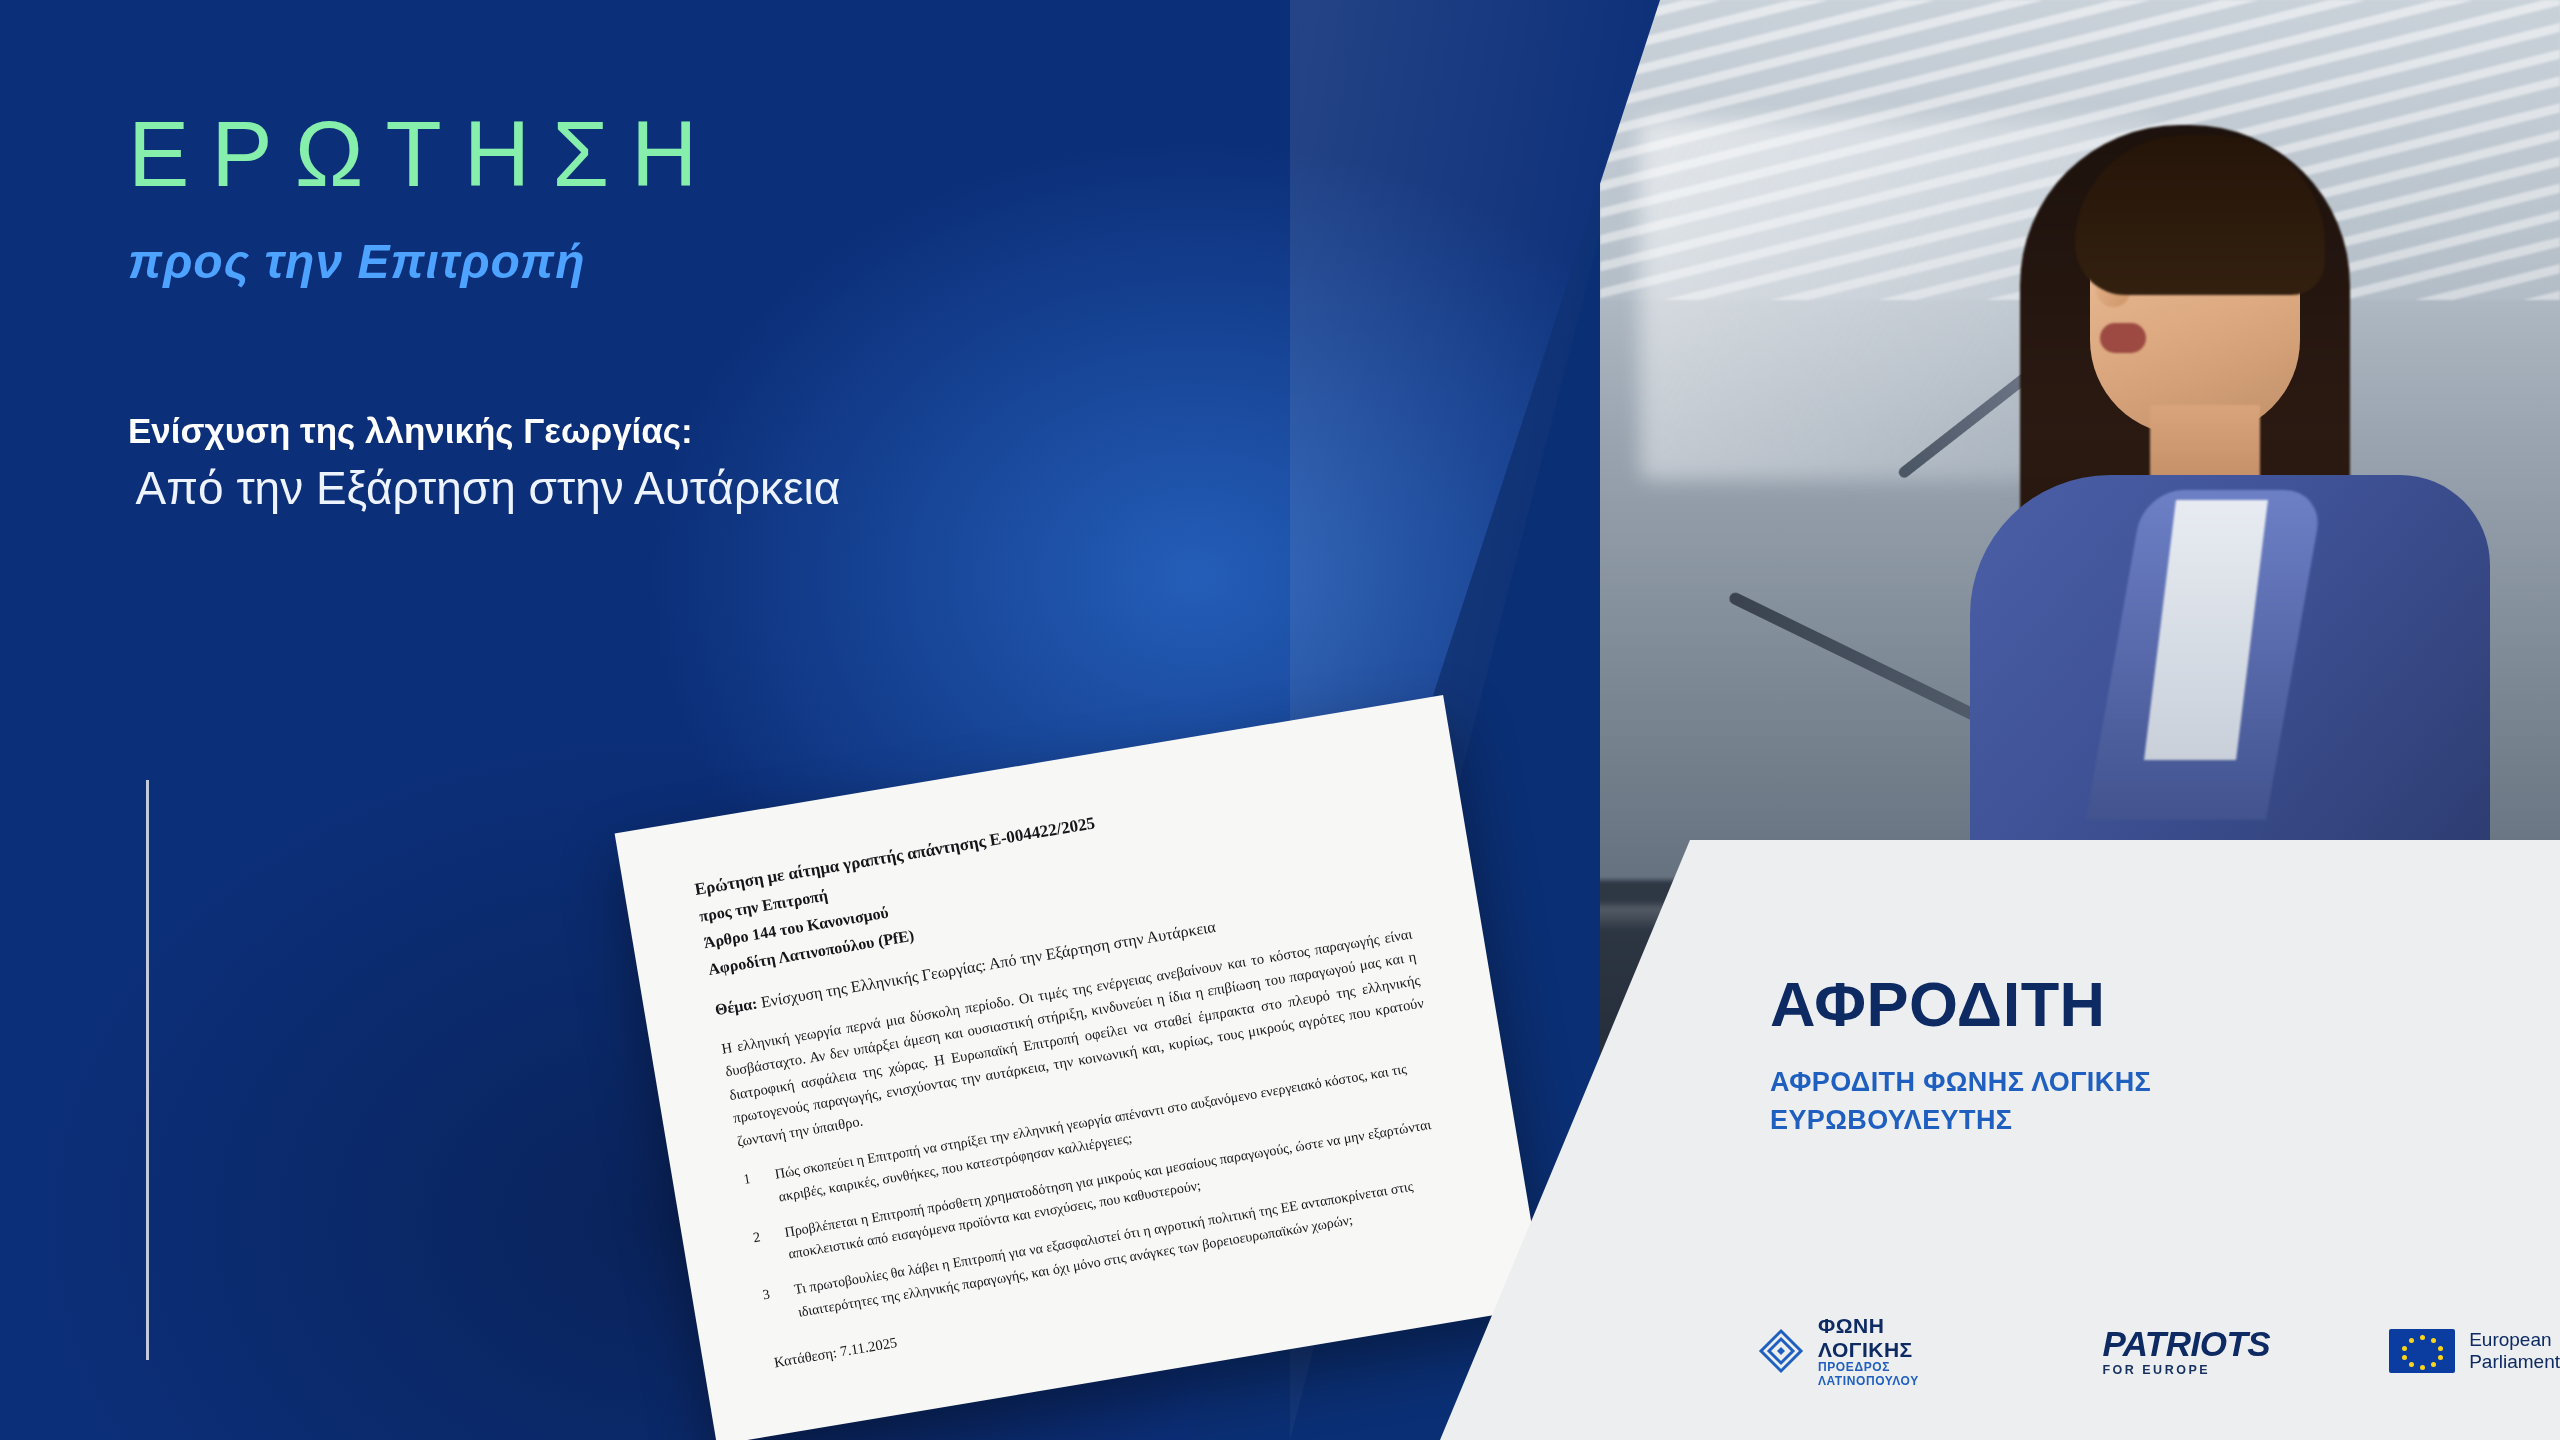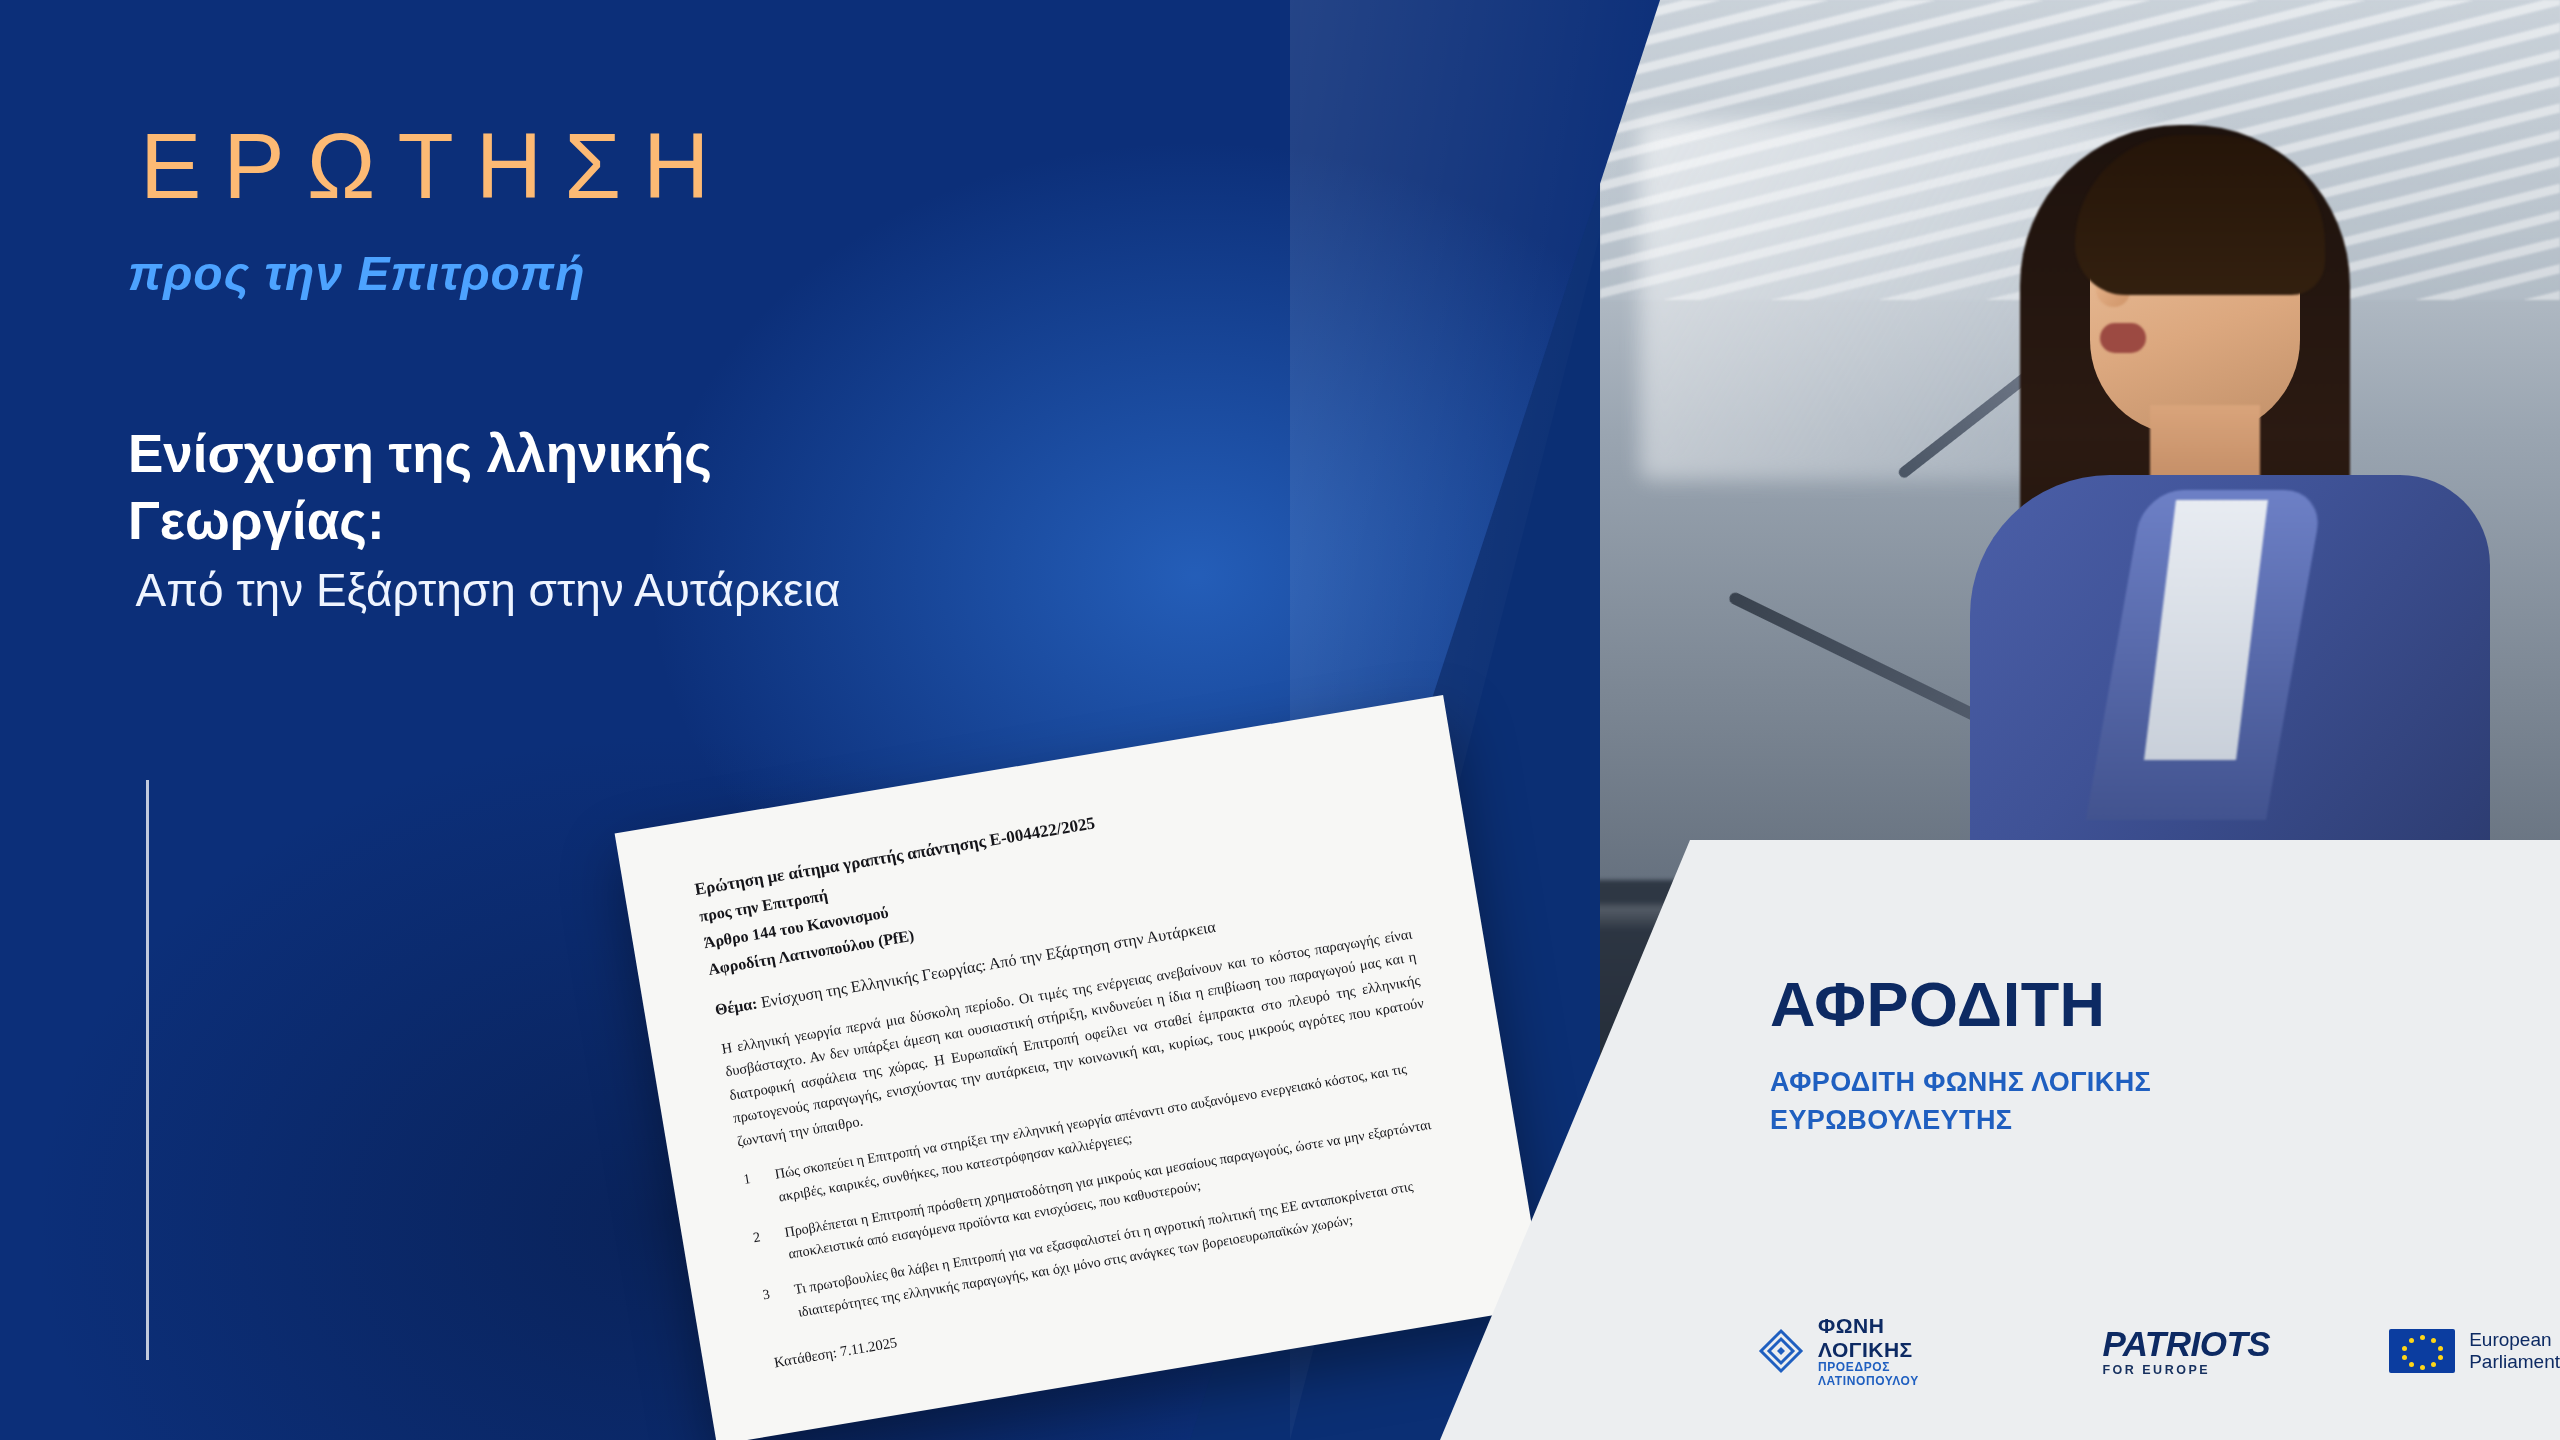--- a/index.html
+++ b/index.html
@@ -244,36 +244,36 @@
   .headline {
     position: absolute;
     left: 128px;
     top: 108px;
     width: 1000px;
   }
   .h-erotisi {
     font-size: 92px;
     font-weight: 400;
     letter-spacing: 22px;
-    color: #fdba74;
+    color: #86efac;
     line-height: 1;
-    margin: 12px;
+    margin: 0;
     text-transform: uppercase;
   }
   .h-sub {
     margin: 34px 0 0 0;
     font-size: 48px;
     font-style: italic;
     font-weight: 700;
     color: #4da3ff;
     letter-spacing: 1px;
   }
   .h-title-1 {
     margin: 120px 0 0 0;
-    font-size: 53px;
+    font-size: 35px;
     font-weight: 700;
     color: #ffffff;
     line-height: 1.26;
     max-width: 720px;
   }
   .h-title-2 {
     margin: 6px 0 0 0;
     font-size: 46px;
     font-weight: 400;
     color: #eef4ff;

